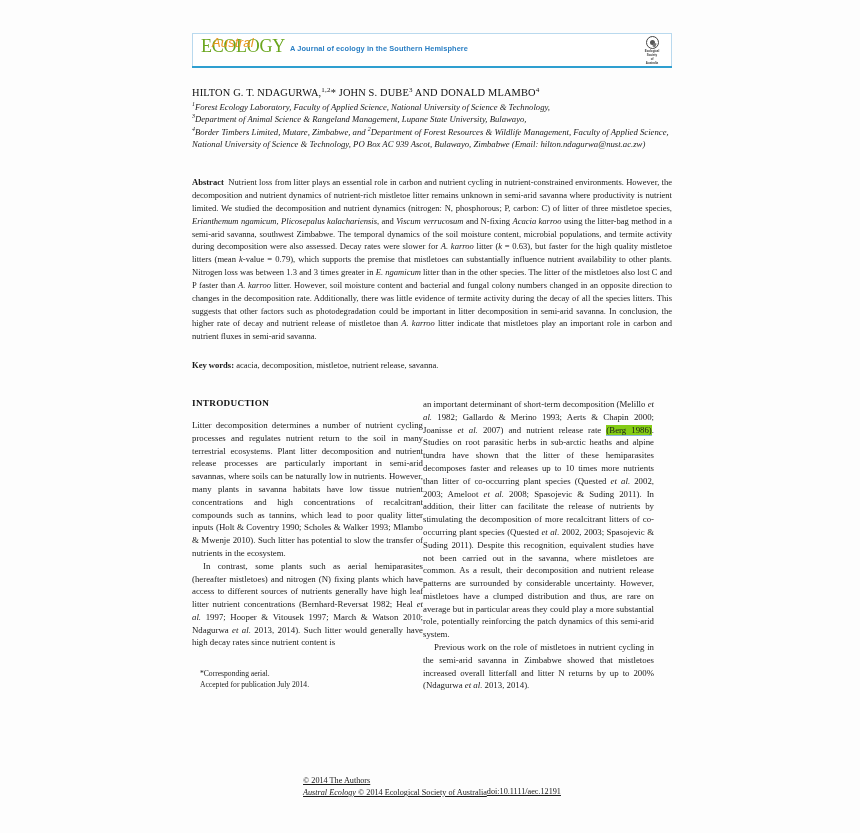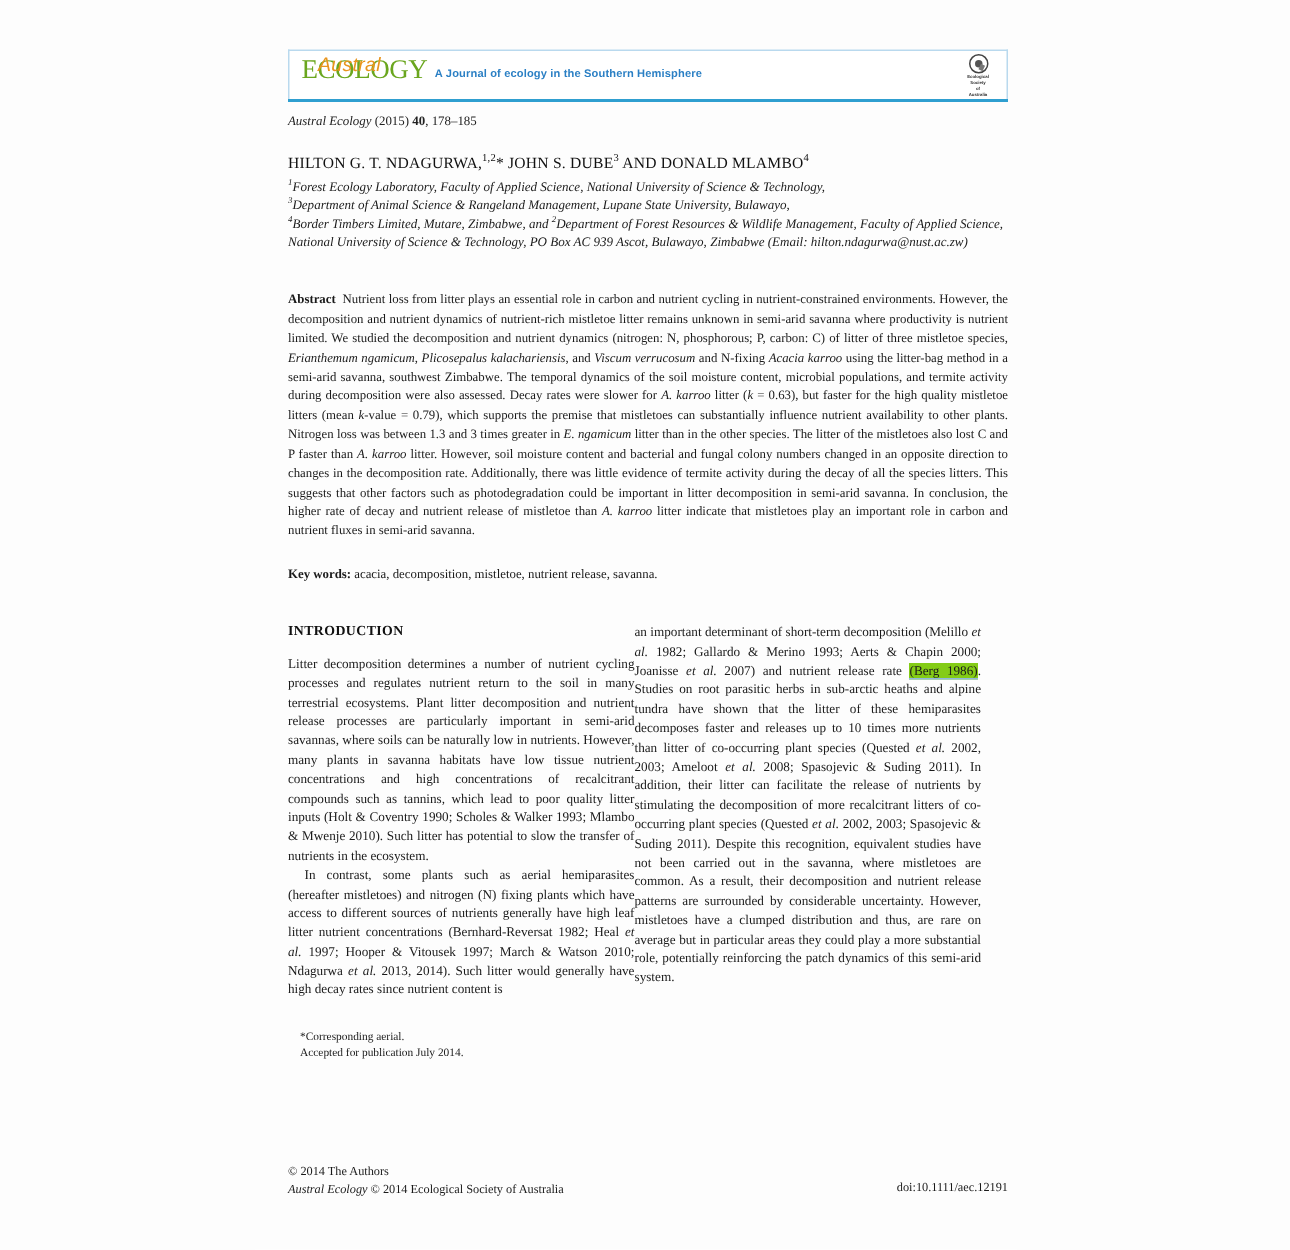--- a/index.html
+++ b/index.html
@@ -228,26 +228,27 @@
     padding-left: 8px;
   }
 
   
   .footer {
     position: absolute;
     left: 192px;
     top: 775px;
     width: 480px;
     display: flex;
-    justify-content: space-between;
+    justify-content: center;
     align-items: flex-start;
     font-family: "Liberation Serif", serif;
     font-size: 8.2px;
     line-height: 1.48;
     color: #1a1a1a;
+    text-decoration: underline;
   }
   .footer-right { text-align: right; padding-top: 11px; }
 </style>
 </head>
 <body>
 
 <div class="page">
 
   <div class="content">
 
@@ -264,25 +265,20 @@
         <div class="society-text">
           <div>Ecological</div>
           <div>Society</div>
           <div>of</div>
           <div>Australia</div>
         </div>
       </div>
     </div>
     <div class="masthead-rule"></div>
 
-    <div class="journal-ref">
-      <span class="jname">Austral Ecology</span>
-      <span>(2015)</span>
-      <span class="vol">40</span><span>, 178–185</span>
-    </div>
 
 
     <div class="authors">
       HILTON G. T. NDAGURWA,<sup>1,2</sup>* JOHN S. DUBE<sup>3</sup> AND DONALD MLAMBO<sup>4</sup>
     </div>
 
     <div class="affil">
       <sup>1</sup><span>Forest Ecology Laboratory, Faculty of Applied Science, National University of Science &amp; Technology,</span><br>
       <sup>3</sup><span>Department of Animal Science &amp; Rangeland Management, Lupane State University, Bulawayo,</span><br>
       <sup>4</sup><span>Border Timbers Limited, Mutare, Zimbabwe, and</span>
@@ -306,20 +302,21 @@
         <p class="para indent"><span>In contrast, some plants such as aerial hemiparasites (hereafter mistletoes) and nitrogen (N) fixing plants which have access to different sources of nutrients generally have high leaf litter nutrient concentrations (Bernhard-Reversat 1982; Heal </span><i>et al.</i><span> 1997; Hooper &amp; Vitousek 1997; March &amp; Watson 2010; Ndagurwa </span><i>et al.</i><span> 2013, 2014). Such litter would generally have high decay rates since nutrient content is</span></p>
 
         <div class="footnote">
           <div>*Corresponding aerial.</div>
           <div>Accepted for publication July 2014.</div>
         </div>
       </div>
 
       <div class="col col-right-offset">
         <p class="para"><span>an important determinant of short-term decomposition (Melillo </span><i>et al.</i><span> 1982; Gallardo &amp; Merino 1993; Aerts &amp; Chapin 2000; Joanisse </span><i>et al.</i><span> 2007) and nutrient release rate </span><a class="cite-link" href="#">(Berg 1986)</a><span>. Studies on root parasitic herbs in sub-arctic heaths and alpine tundra have shown that the litter of these hemiparasites decomposes faster and releases up to 10 times more nutrients than litter of co-occurring plant species (Quested </span><i>et al.</i><span> 2002, 2003; Ameloot </span><i>et al.</i><span> 2008; Spasojevic &amp; Suding 2011). In addition, their litter can facilitate the release of nutrients by stimulating the decomposition of more recalcitrant litters of co-occurring plant species (Quested </span><i>et al</i><span>. 2002, 2003; Spasojevic &amp; Suding 2011). Despite this recognition, equivalent studies have not been carried out in the savanna, where mistletoes are common. As a result, their decomposition and nutrient release patterns are surrounded by considerable uncertainty. However, mistletoes have a clumped distribution and thus, are rare on average but in particular areas they could play a more substantial role, potentially reinforcing the patch dynamics of this semi-arid system.</span></p>
+        <p class="para indent"><span>Previous work on the role of mistletoes in nutrient cycling in the semi-arid savanna in Zimbabwe showed that mistletoes increased overall litterfall and litter N returns by up to 200% (Ndagurwa </span><i>et al.</i><span> 2013, 2014).</span></p>
       </div>
 
     </div>
   </div>
 
   <div class="footer">
     <div class="footer-left">
       <div>© 2014 The Authors</div>
       <div><i>Austral Ecology</i><span> © 2014 Ecological Society of Australia</span></div>
     </div>

